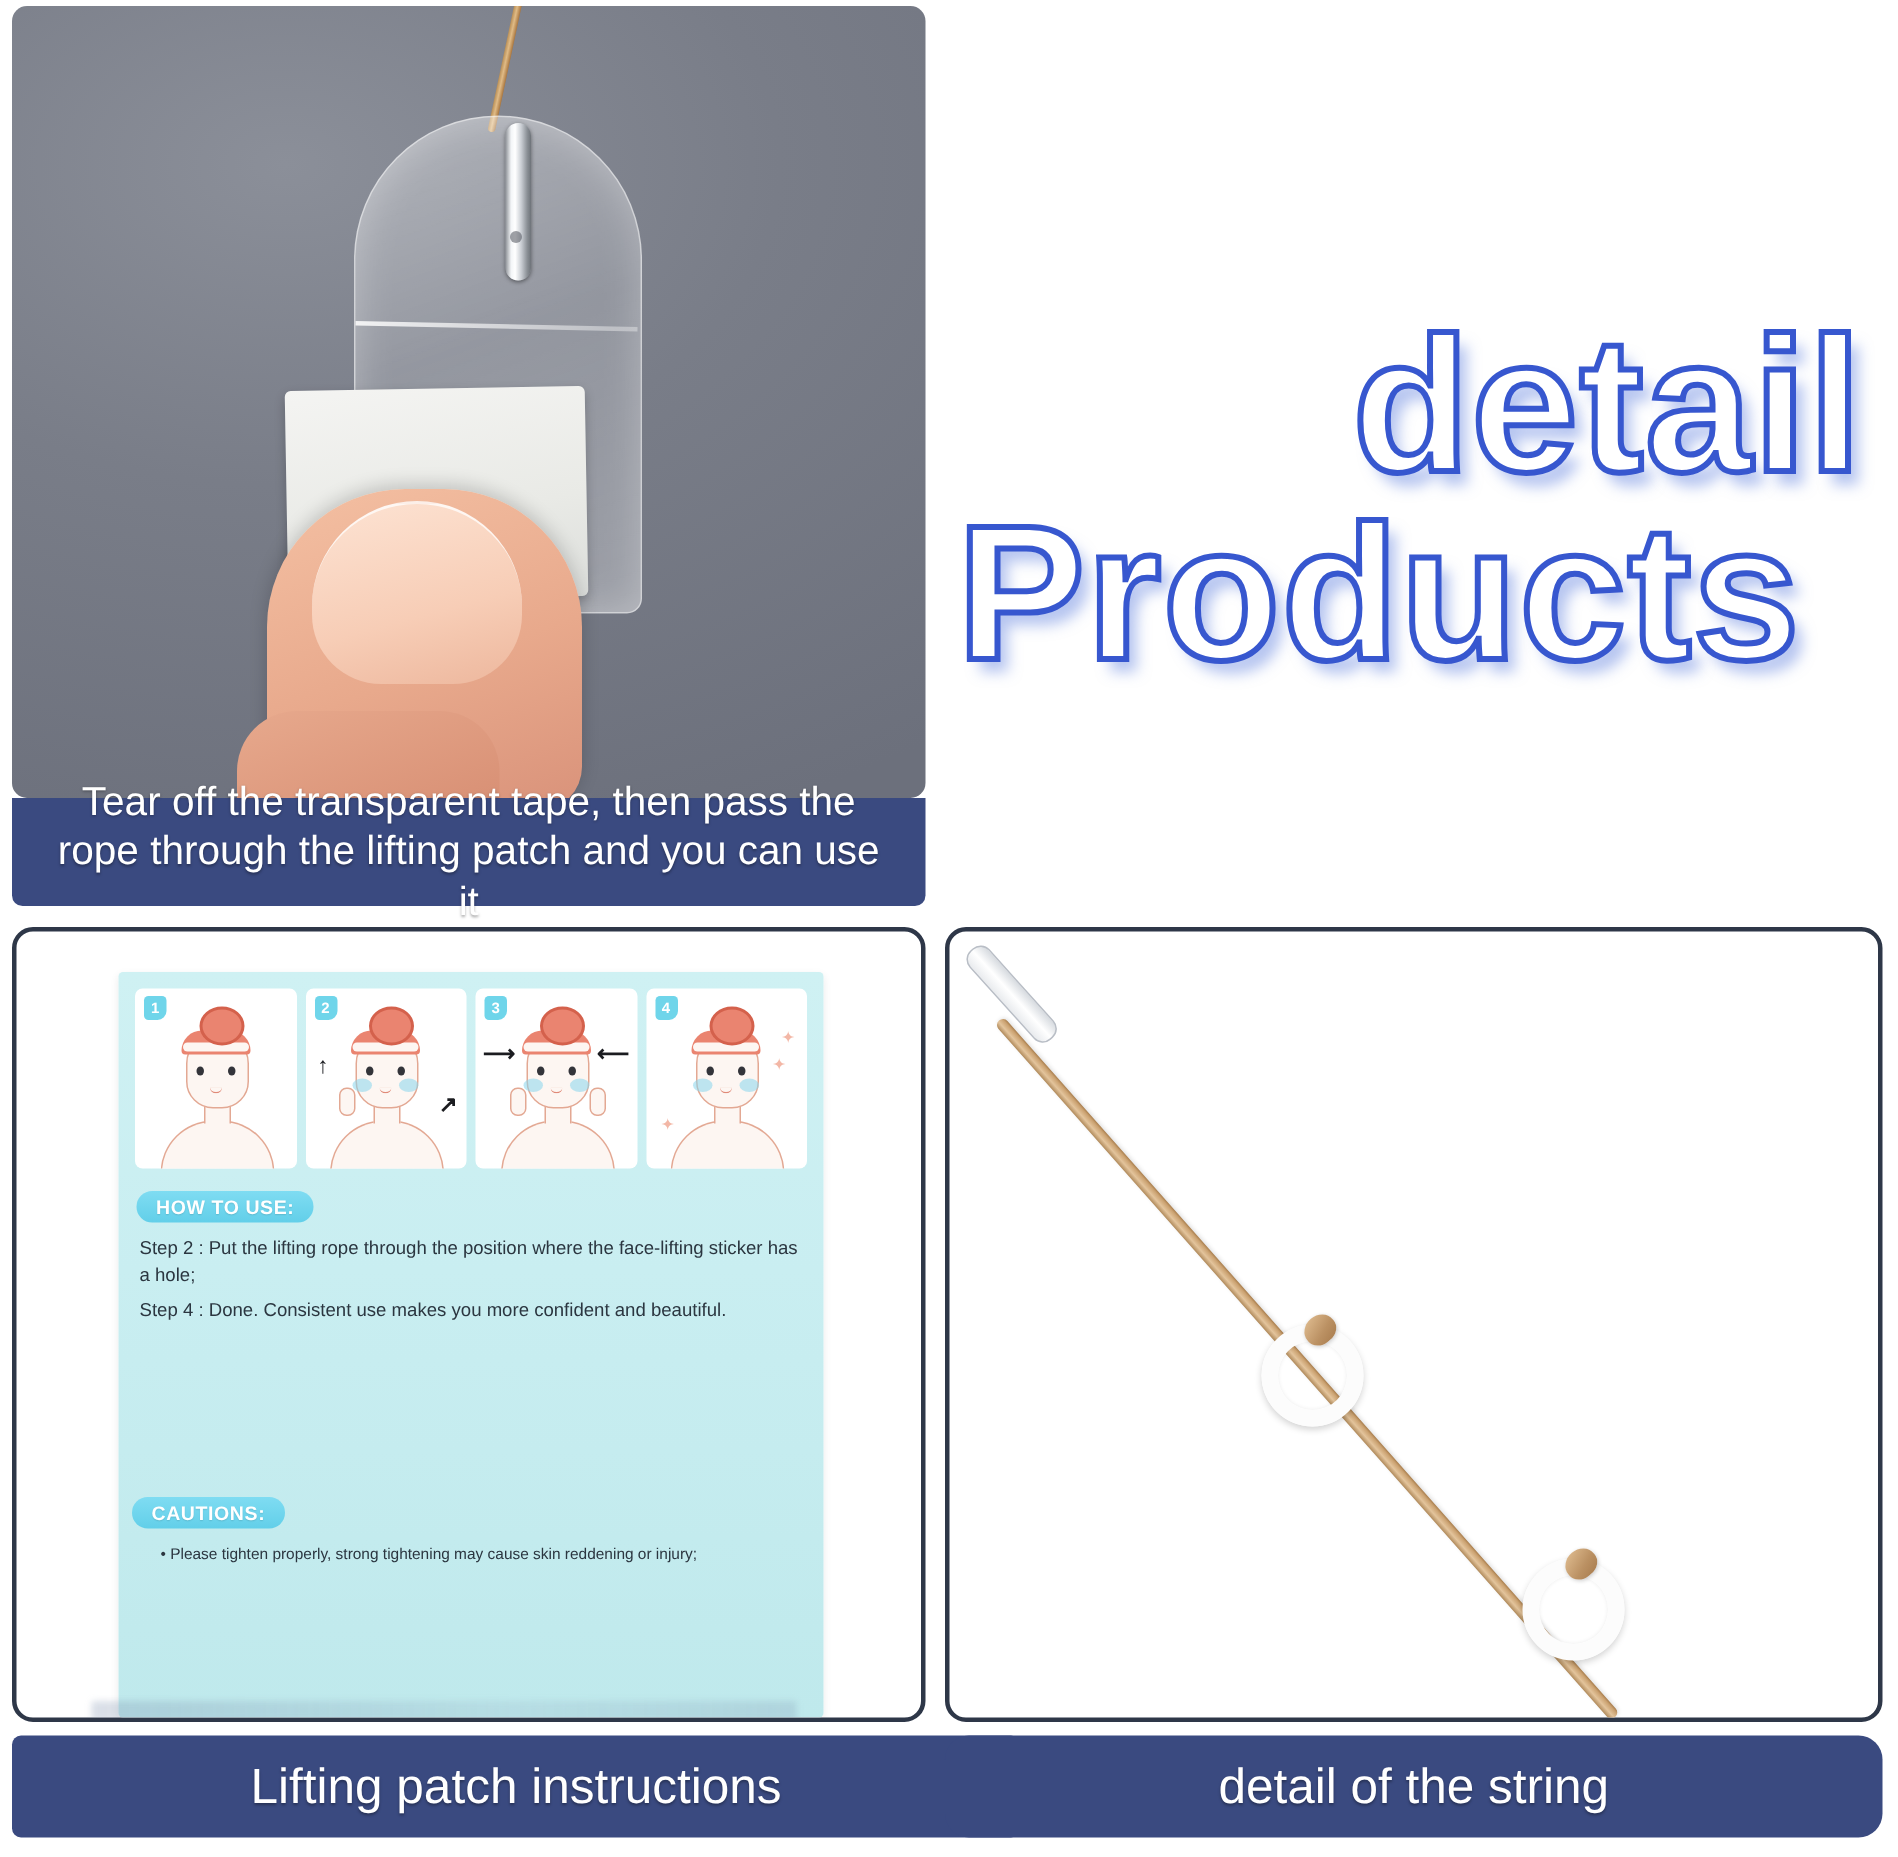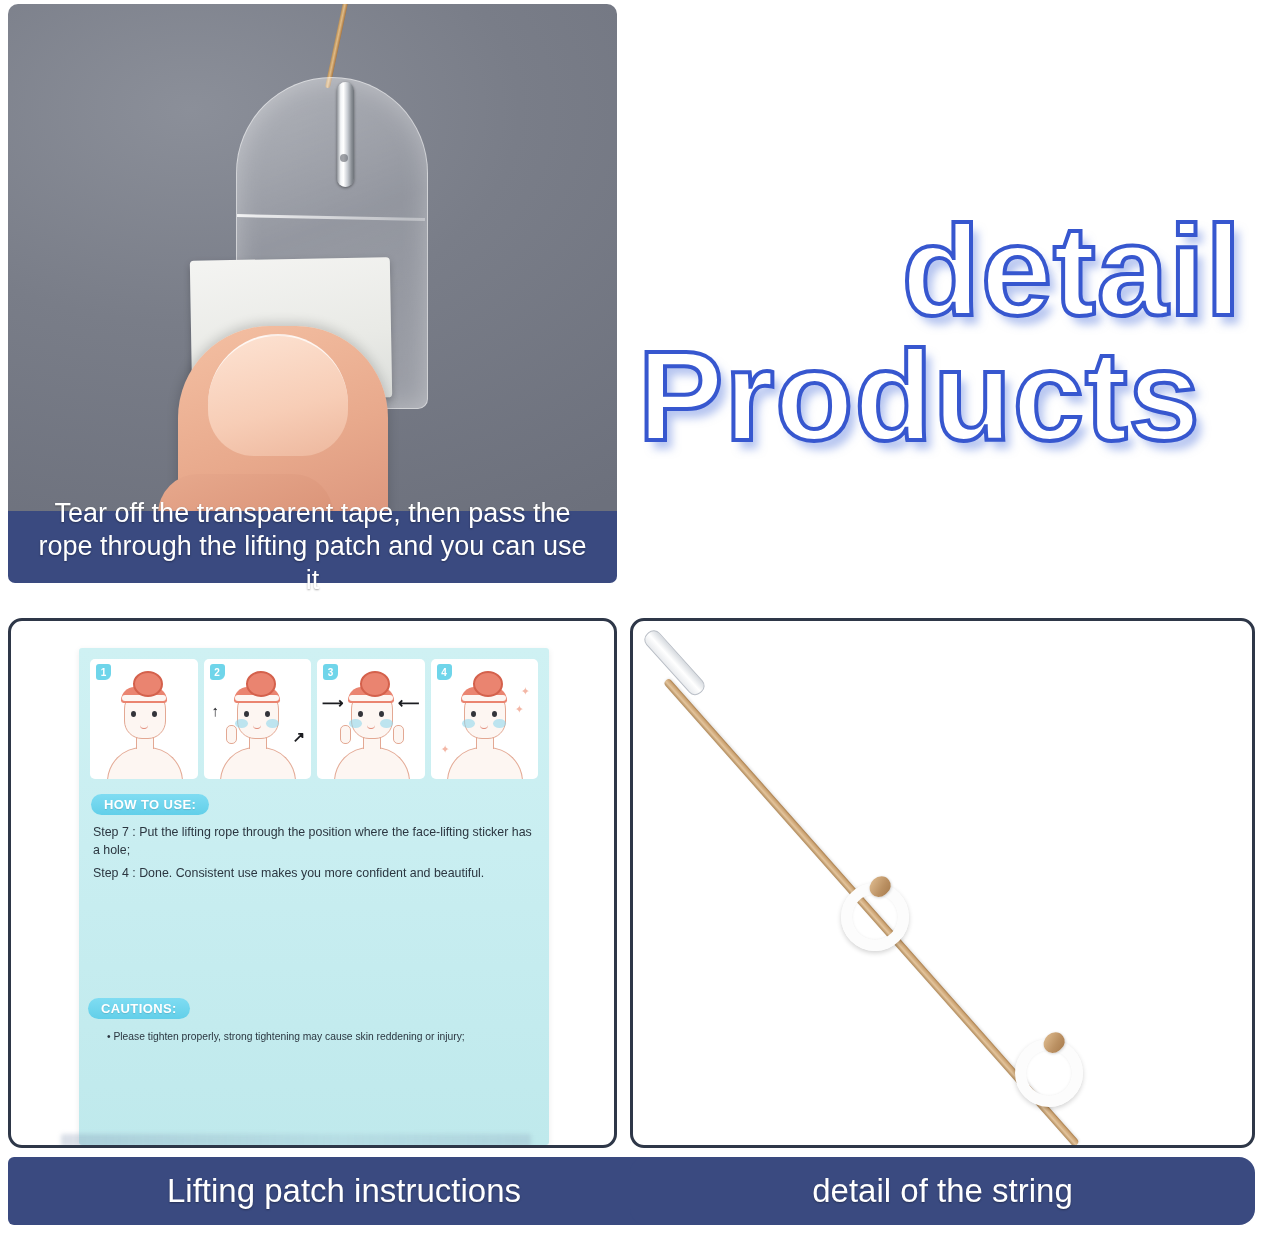--- a/index.html
+++ b/index.html
@@ -82,21 +82,21 @@
 
   
   .caption{
     position:absolute;box-sizing:border-box;
     background:#3a4a80;color:#ffffff;
     display:flex;align-items:center;justify-content:center;
     text-align:center;line-height:1.24;
     text-shadow:0 1px 2px rgba(0,0,0,.35);
   }
   #caption-tape{
-    left:8px;top:511px;width:609px;height:72px;
+    left:8px;top:532px;width:609px;height:72px;
     border-radius:0 0 7px 7px;
     font-size:27px;padding:0 26px;
   }
   #caption-instructions{
     left:8px;top:1157px;width:672px;height:68px;
     border-radius:6px;font-size:33px;
   }
   #caption-string{
     left:630px;top:1157px;width:625px;height:68px;
     border-radius:16px;font-size:33px;
@@ -321,21 +321,21 @@
           <div class="w-cheek r"></div>
         <div class="sparkle" style="right:8px;top:26px;">✦</div>
         <div class="sparkle" style="right:14px;top:44px;">✦</div>
         <div class="sparkle" style="left:10px;top:84px;">✦</div>
       </div>
     </div>
 
     <div class="pill" id="pill-how">HOW TO USE:</div>
 
     <div class="steps">
-      <p>Step 7 : Put the lifting rope through the position where the face-lifting sticker has a hole;</p>
+      <p>Step 2 : Put the lifting rope through the position where the face-lifting sticker has a hole;</p>
       <p>Step 4 : Done. Consistent use makes you more confident and beautiful.</p>
     </div>
 
     <div class="pill" id="pill-caution">CAUTIONS:</div>
 
     <div class="cautions">
       <ul>
         <li>Please tighten properly, strong tightening may cause skin reddening or injury;</li>
       </ul>
     </div>

